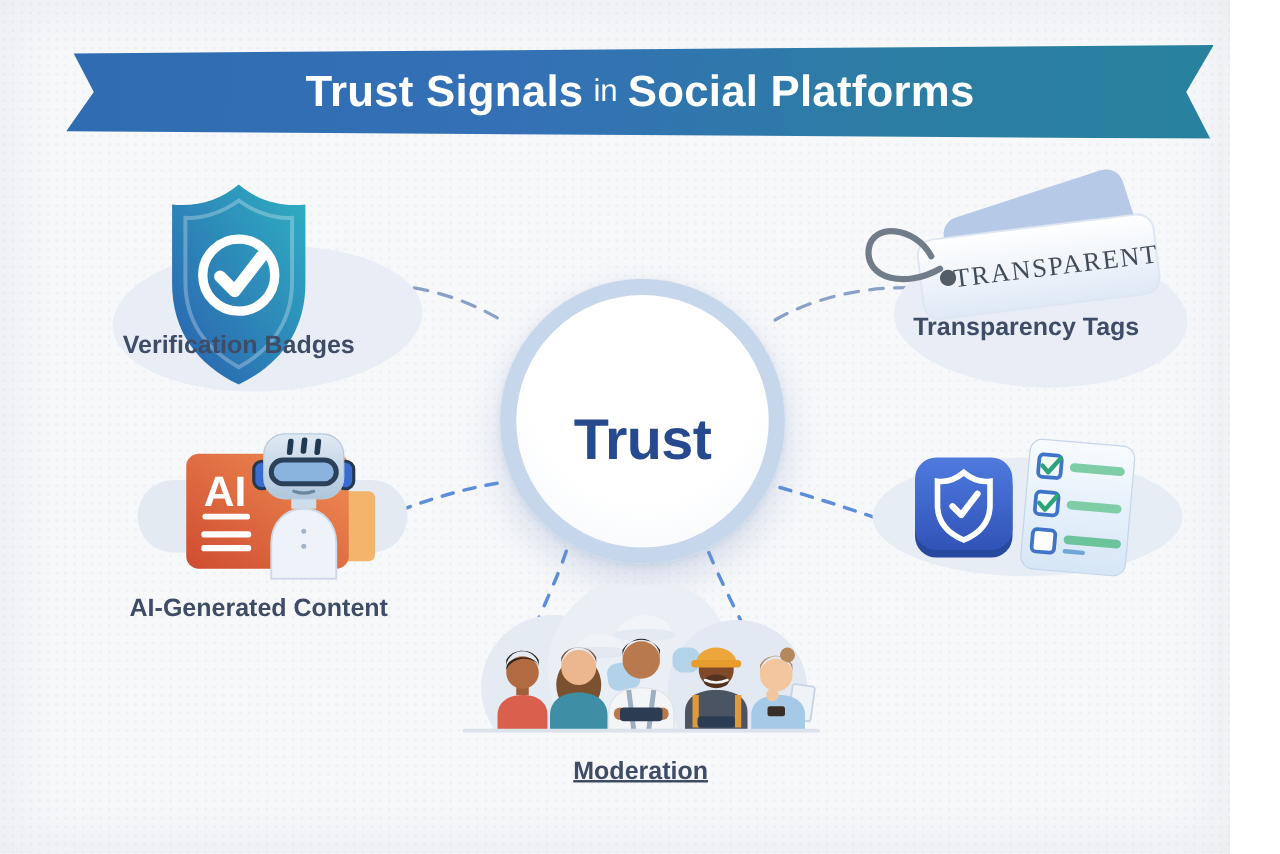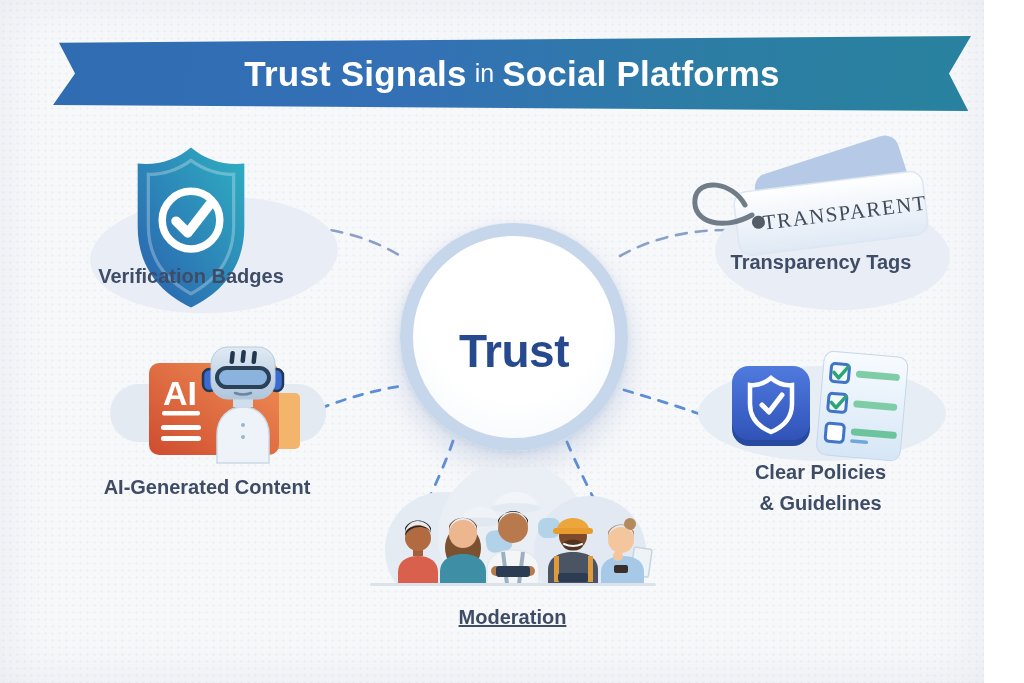--- a/index.html
+++ b/index.html
@@ -165,24 +165,20 @@
       <rect x="131" y="81" width="46" height="7" rx="3.5" fill="#6cc49c"></rect>
       <rect x="131" y="92" width="18" height="3.5" rx="1.75" fill="#6fa8d8"></rect>
     </g>
     <g>
       <rect x="10" y="24" width="78" height="74" rx="17" fill="#274a9e"></rect>
       <rect x="10" y="18" width="78" height="74" rx="17" fill="url(#gSq)"></rect>
       <path d="M49 30 C55 35 63 38 70 37 L70 56 C70 70 61 79 49 84 C37 79 28 70 28 56 L28 37 C35 38 43 35 49 30 Z" fill="none" stroke="#ffffff" stroke-width="4.5"></path>
       <path d="M40 57 L47 64 L60 47" fill="none" stroke="#ffffff" stroke-width="5" stroke-linecap="round" stroke-linejoin="round"></path>
     </g>
   </svg>
-  <div class="node-label" style="left:688px; top:457px; width:265px;">
-    <div>Clear Policies</div>
-    <div>&amp; Guidelines</div>
-  </div>
 
   <svg class="icon-svg" style="left:368px; top:468px;" width="290" height="126" viewBox="0 0 290 126">
     <defs>
         <clipPath id="domeClip">
           <rect x="0" y="0" width="290" height="117"></rect>
         </clipPath>
       </defs>
     <g clip-path="url(#domeClip)">
       <circle cx="75" cy="82" r="58" fill="#e4ebf3"></circle>
       <circle cx="145" cy="68" r="75" fill="#e9eff5"></circle>

